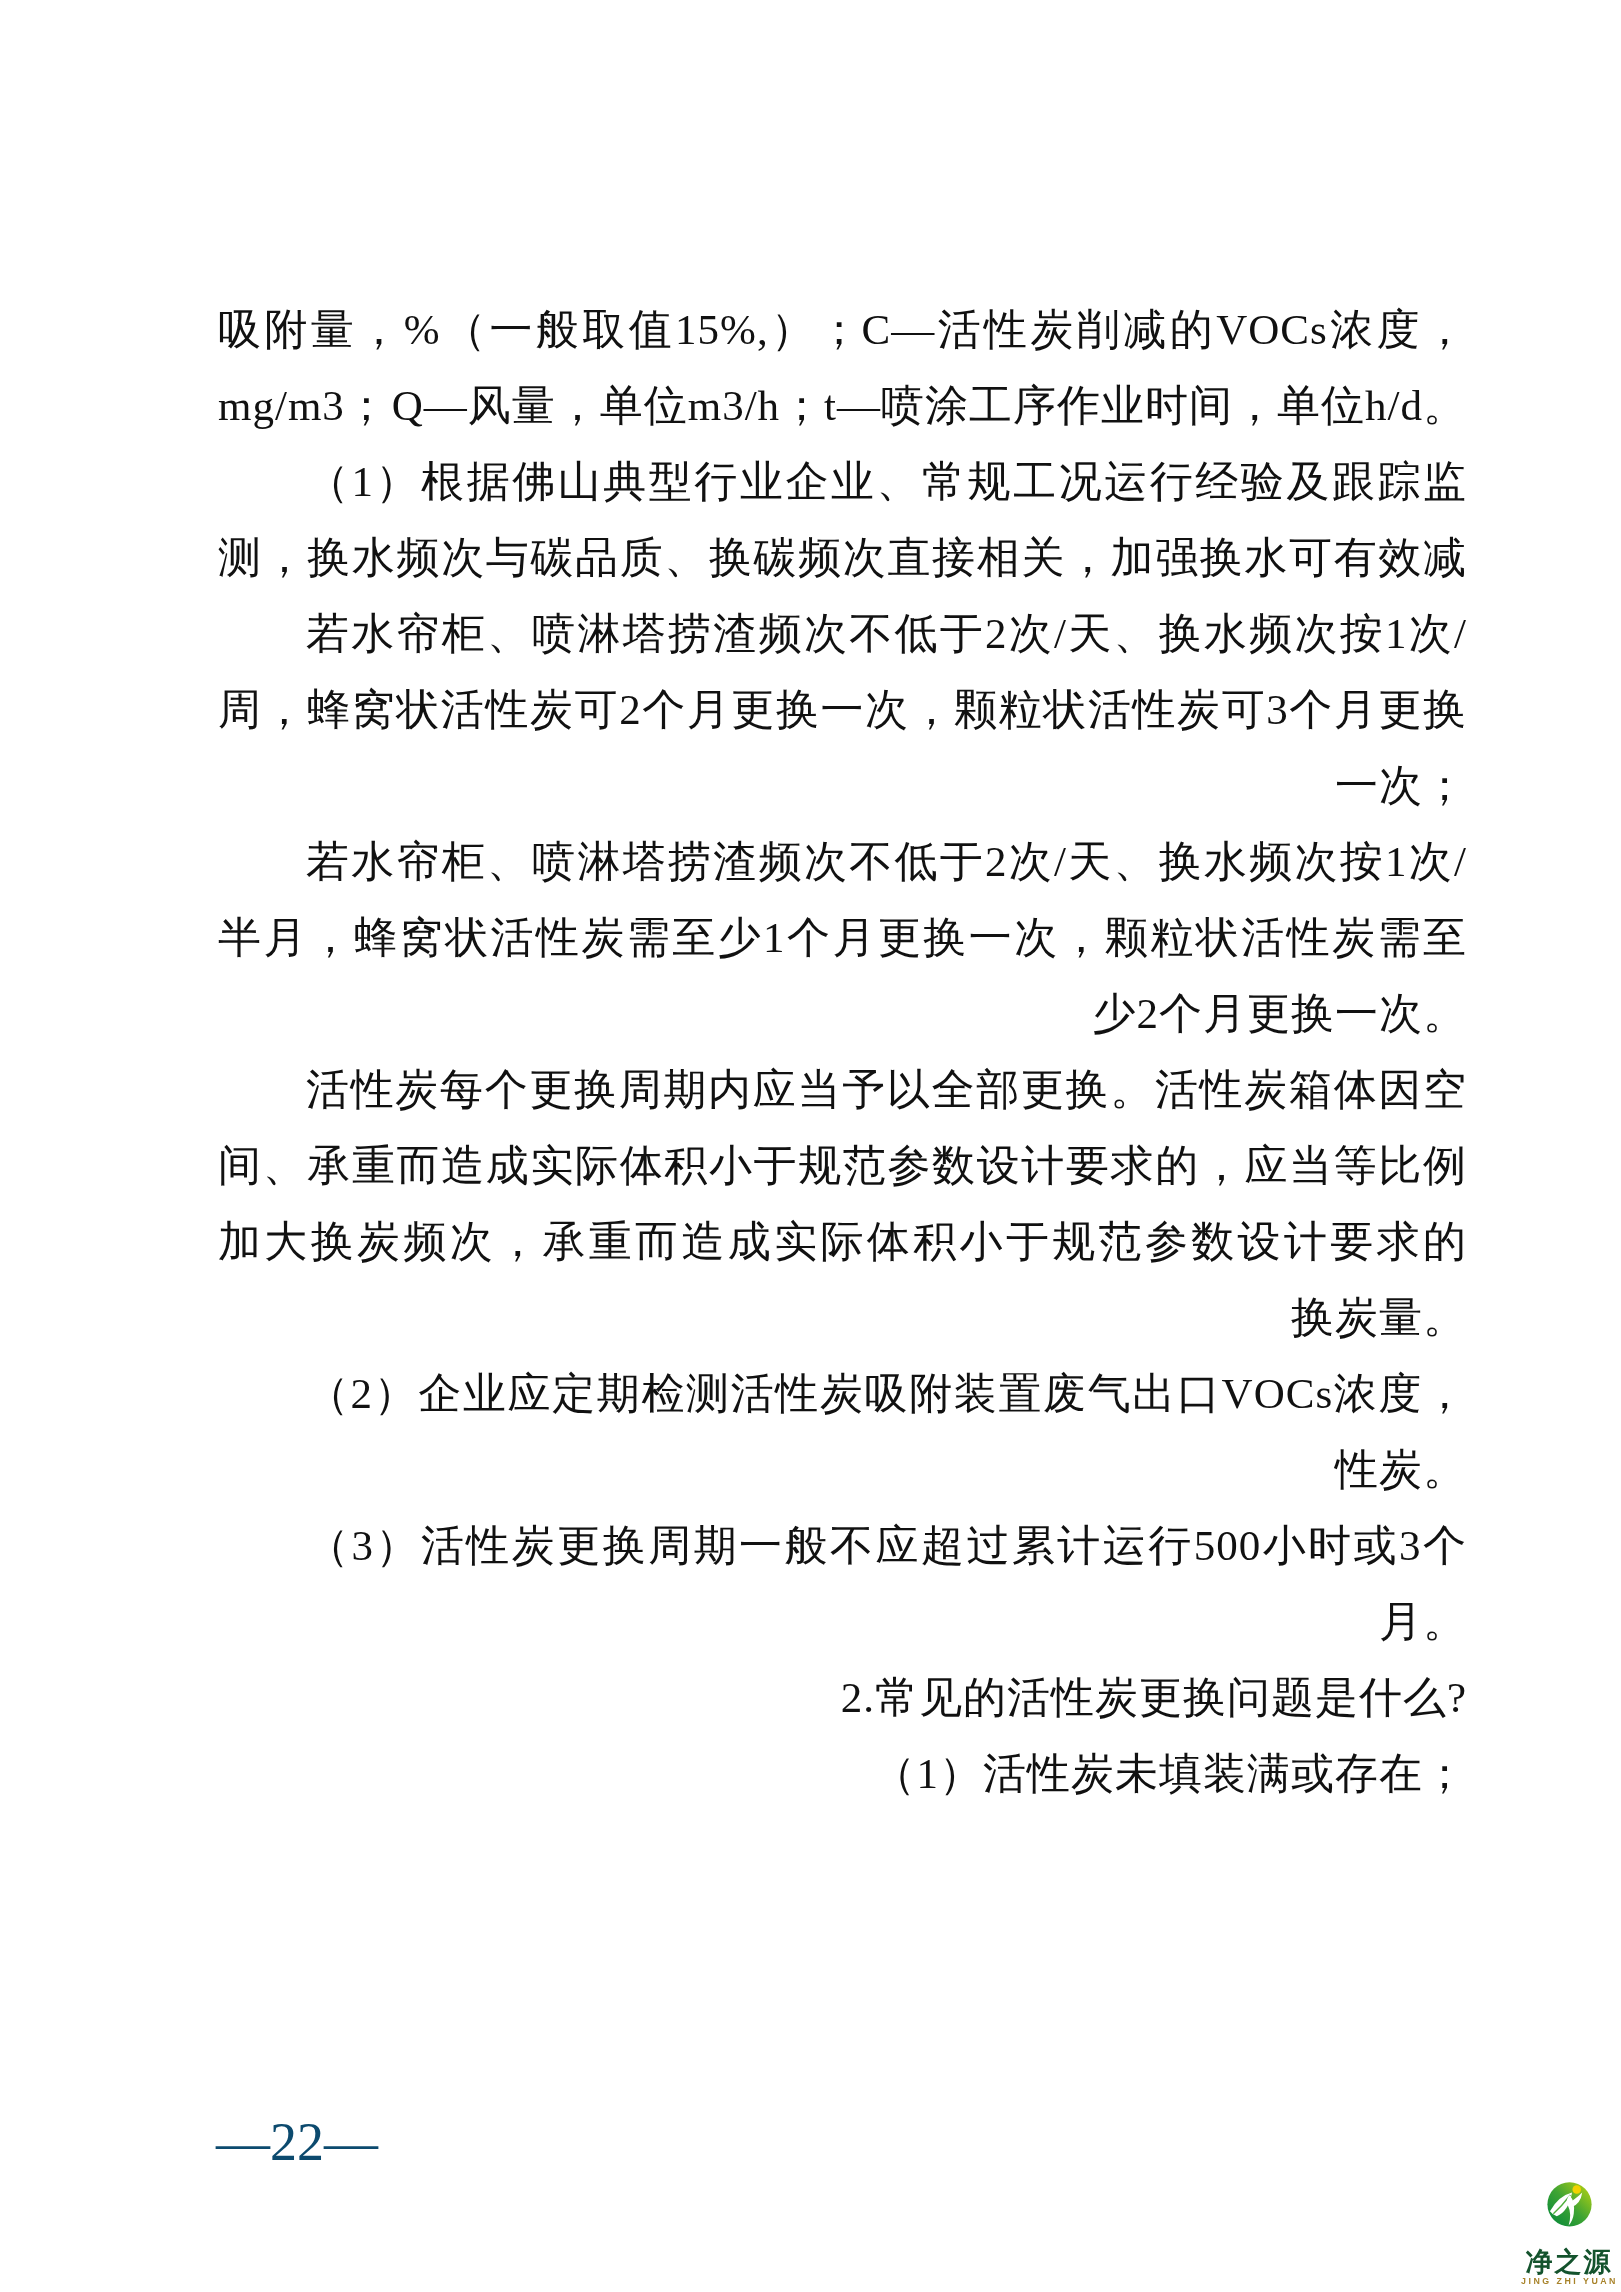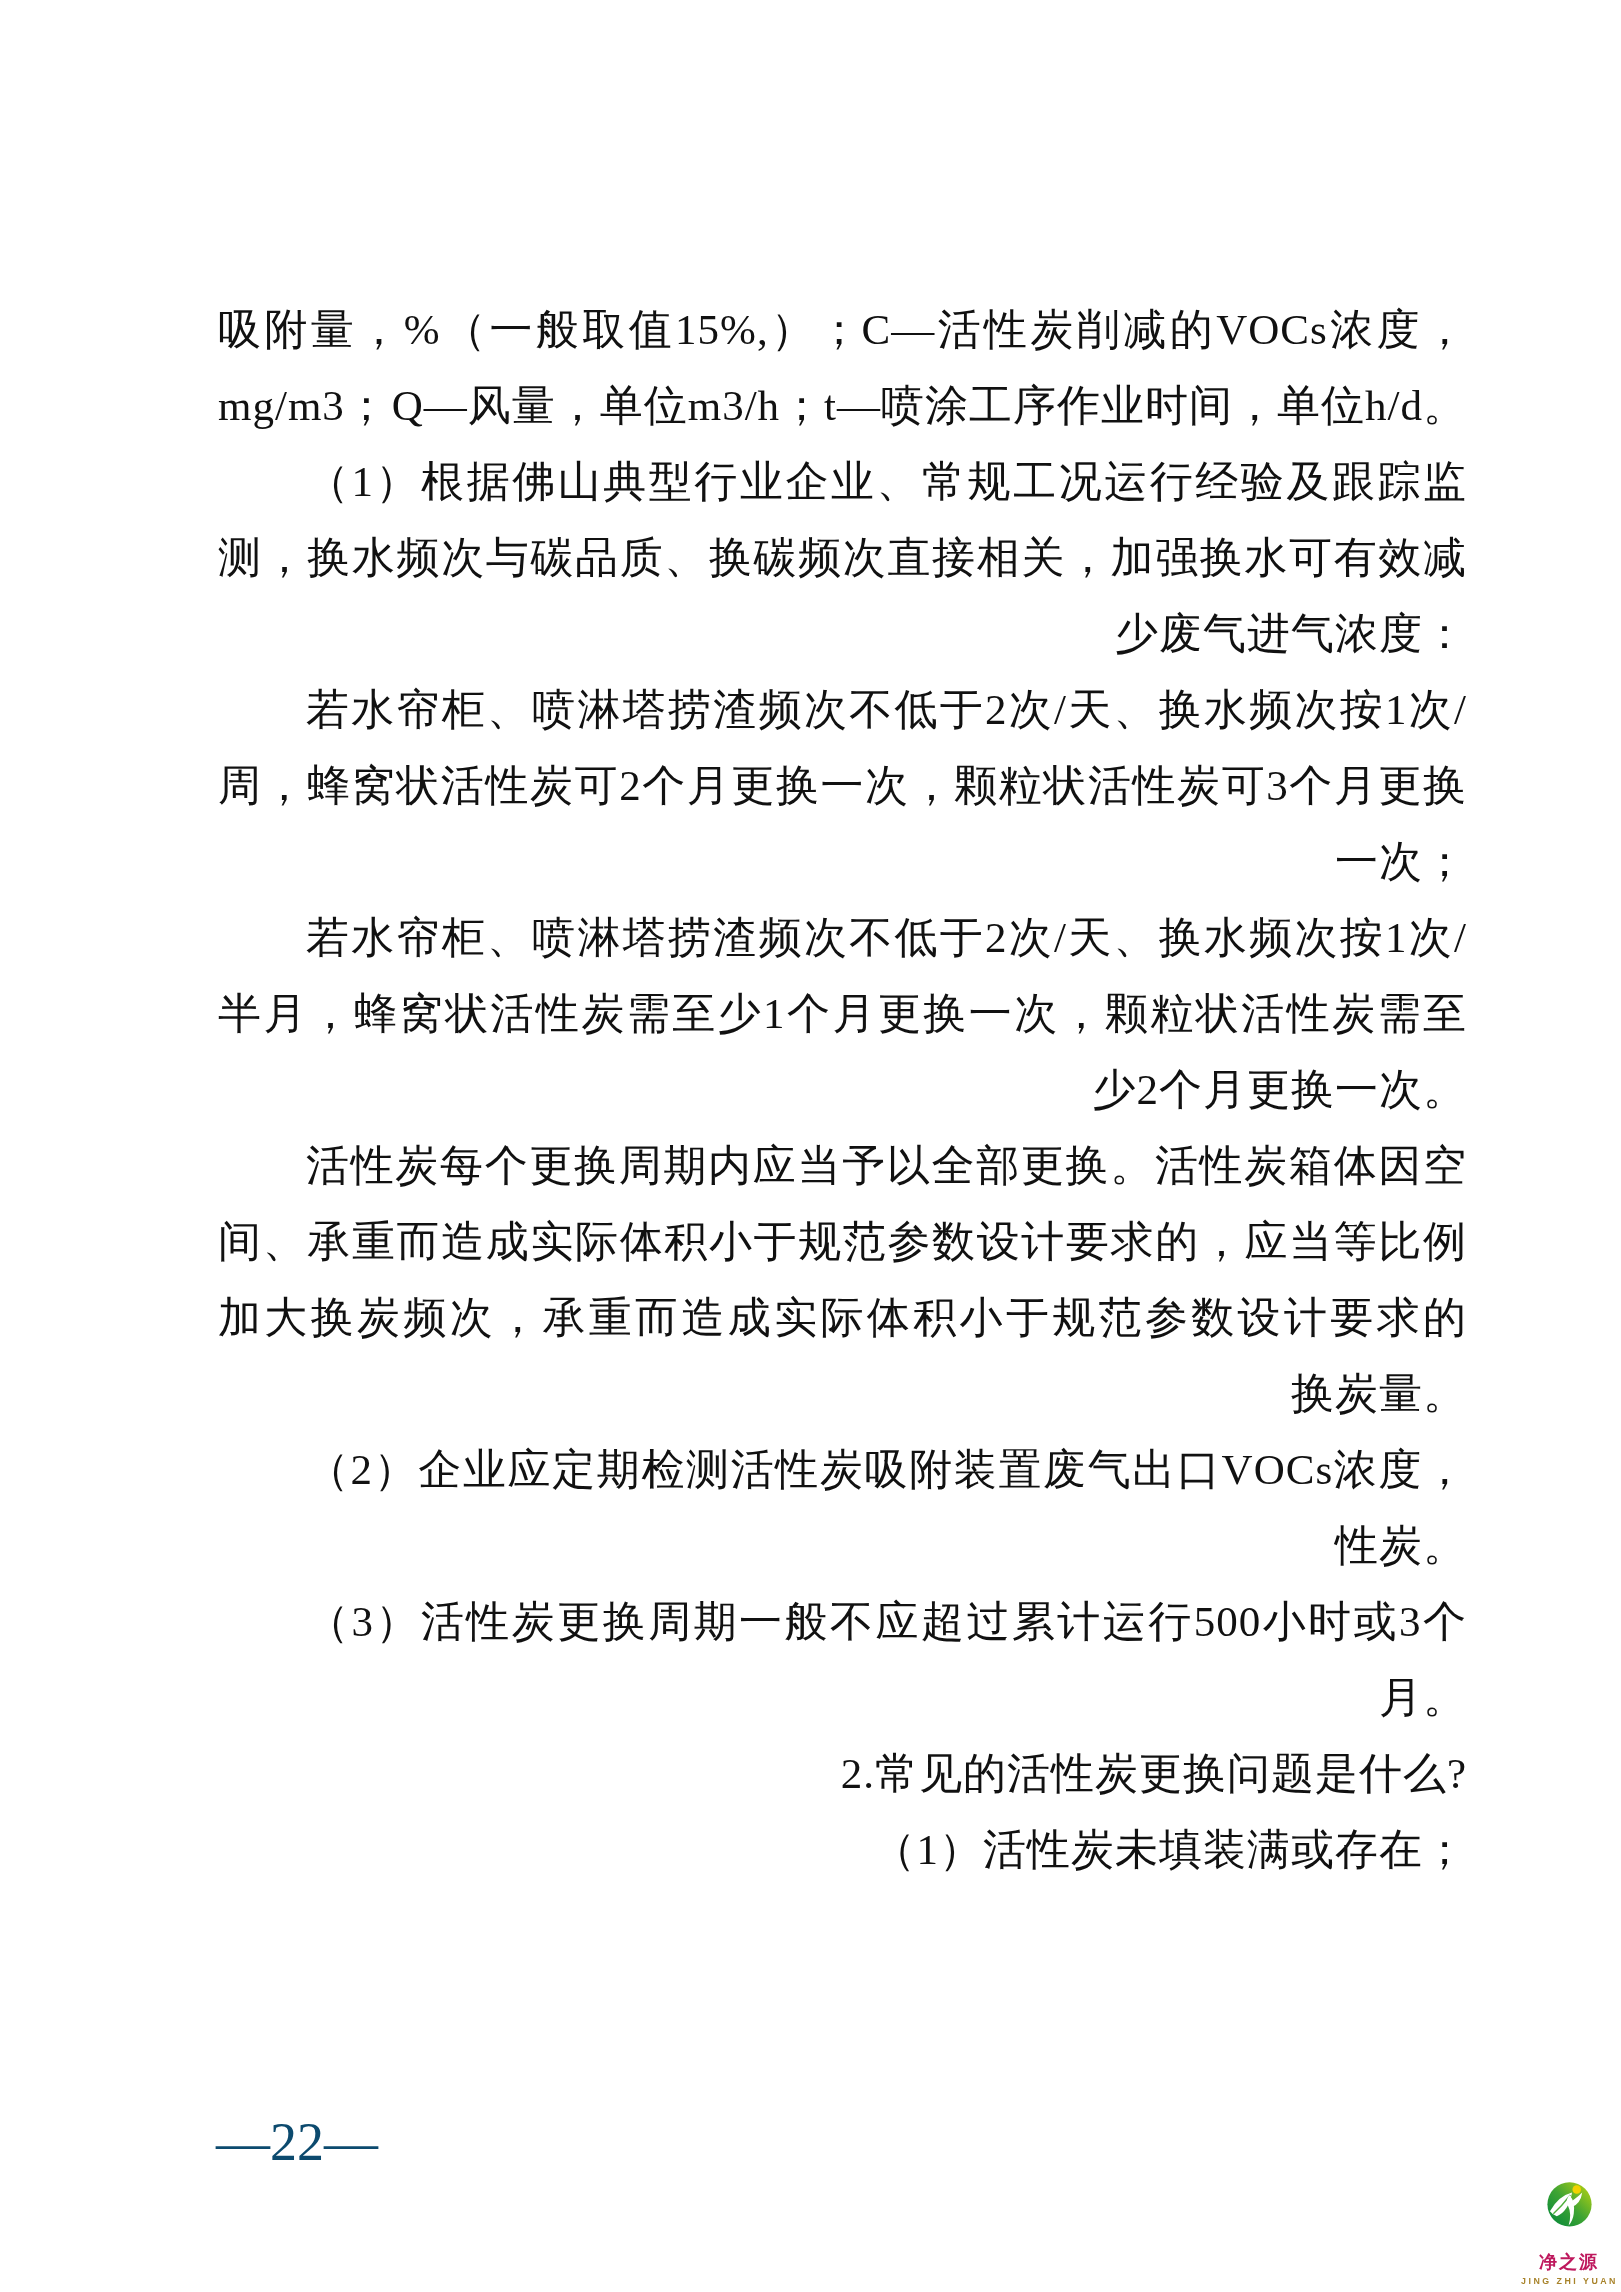--- a/index.html
+++ b/index.html
@@ -50,24 +50,24 @@
     right:3.9px;bottom:5.9px;
     width:96px;
     text-align:center;
   }
   .logo-mark{
     width:51px;height:51px;
     margin:0 auto 2px auto;
     display:block;
   }
   .logo-name{
-    font-size:18px;
+    font-size:27px;
     line-height:27.4px;
     font-weight:bold;
-    color:#be185d;
+    color:#14532d;
     letter-spacing:2px;
     white-space:nowrap;
     font-family:"Liberation Sans","DejaVu Sans",sans-serif;
     margin-top:20px;
   }
   .logo-sub{
     font-size:8.8px;
     line-height:10.8px;
     font-weight:bold;
     letter-spacing:2.5px;
@@ -78,21 +78,20 @@
 </head>
 <body>
 
 <div class="page">
 
   <div class="body-text">
     <div class="line full">吸附量，%（一般取值15%,）；C—活性炭削减的VOCs浓度，mg/m3；</div>
     <div class="line">Q—风量，单位m3/h；t—喷涂工序作业时间，单位h/d。</div>
     <div class="line full indent">（1）根据佛山典型行业企业、常规工况运行经验及跟踪监</div>
     <div class="line full">测，换水频次与碳品质、换碳频次直接相关，加强换水可有效减</div>
-    <div class="line">少废气进气浓度：</div>
     <div class="line full indent">若水帘柜、喷淋塔捞渣频次不低于2次/天、换水频次按1次/</div>
     <div class="line full">周，蜂窝状活性炭可2个月更换一次，颗粒状活性炭可3个月更换</div>
     <div class="line">一次；</div>
     <div class="line full indent">若水帘柜、喷淋塔捞渣频次不低于2次/天、换水频次按1次/</div>
     <div class="line full">半月，蜂窝状活性炭需至少1个月更换一次，颗粒状活性炭需至</div>
     <div class="line">少2个月更换一次。</div>
     <div class="line full indent">活性炭每个更换周期内应当予以全部更换。活性炭箱体因空</div>
     <div class="line full">间、承重而造成实际体积小于规范参数设计要求的，应当等比例</div>
     <div class="line full">加大换炭频次，承重而造成实际体积小于规范参数设计要求的</div>
     <div class="line">换炭量。</div>

